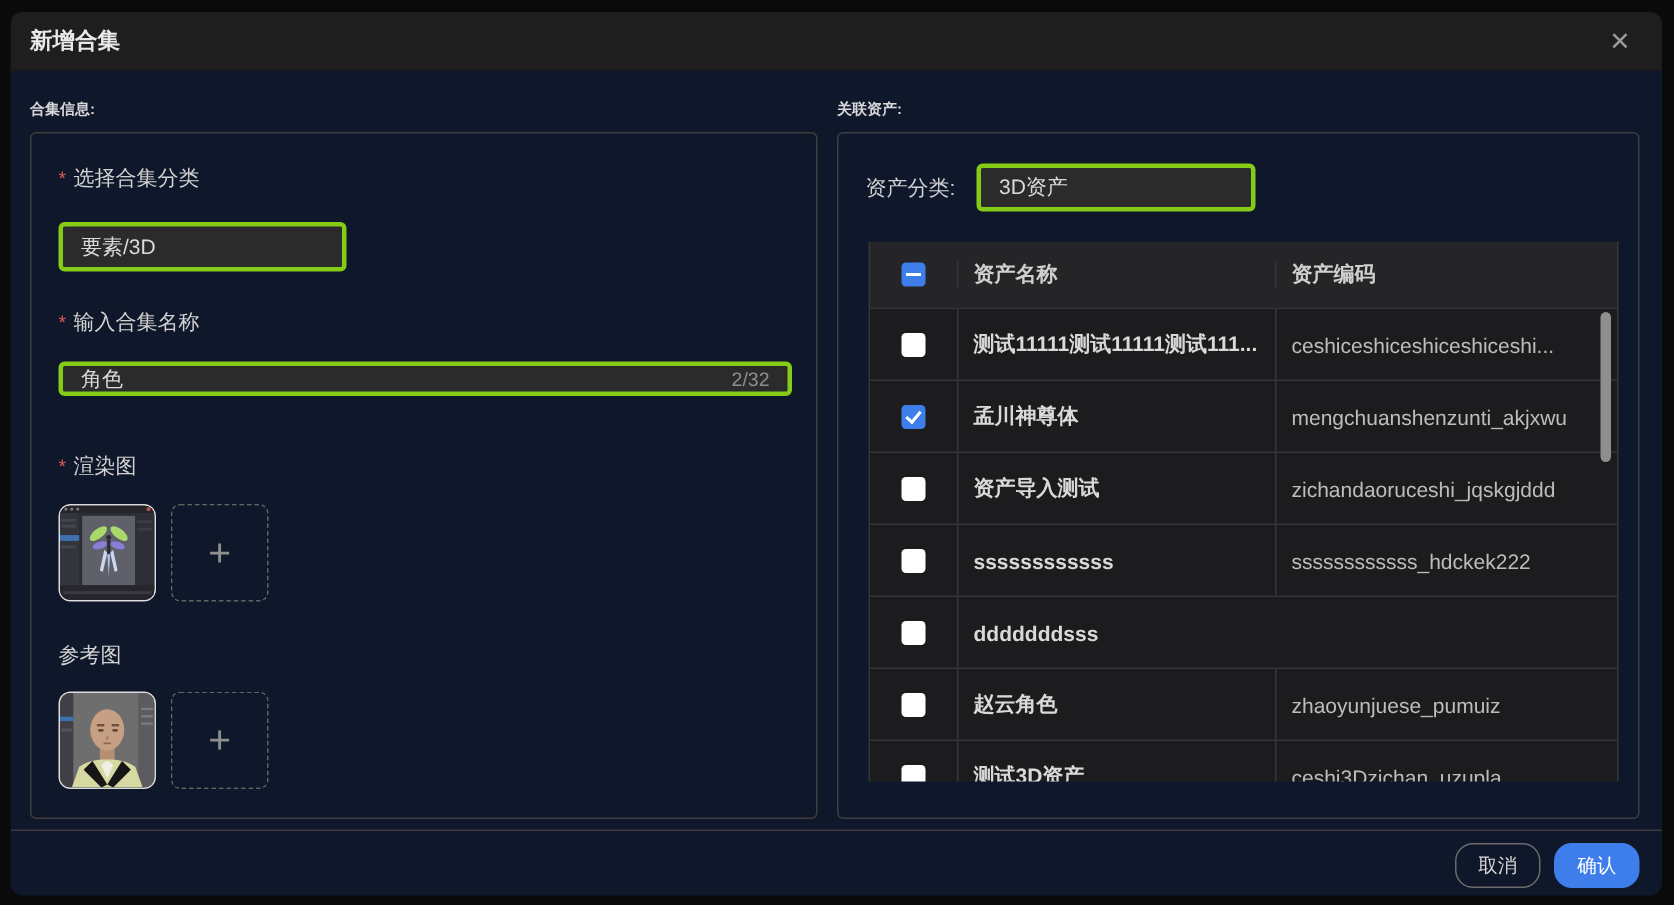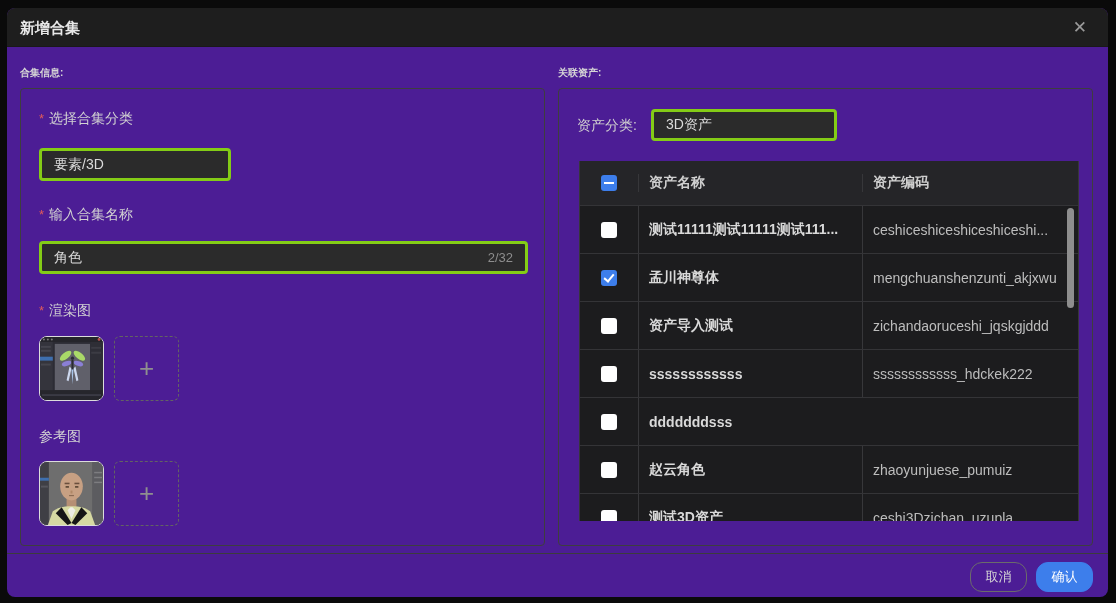--- a/index.html
+++ b/index.html
@@ -1,21 +1,21 @@
 <!DOCTYPE html>
 <html><head>
 <meta charset="utf-8">
 <style>
   * { margin:0; padding:0; box-sizing:border-box; }
   html,body { width:1116px; height:603px; background:#0a0a0a; overflow:hidden;
               font-family:"Liberation Sans","DejaVu Sans",sans-serif; }
   .stage { position:relative; width:1116px; height:603px; background:#0a0a0a; }
 
   .modal { position:absolute; left:7px; top:8px; width:1101px; height:589px;
-           background:#4c1d95; border-radius:8px; overflow:hidden; }
+           background:#0f172a; border-radius:8px; overflow:hidden; }
 
   .modal-header { position:absolute; left:0; top:0; right:0; height:39px;
                   background:#1e1e1e; border-bottom:1px solid #191919; }
   .modal-title { position:absolute; left:13px; top:0; line-height:39px; font-size:15px;
                  font-weight:600; color:#e8e8e8; }
   .close-btn { position:absolute; right:21px; top:0; line-height:39px; font-size:17px;
                color:#9a9a9a; cursor:pointer; }
 
   .section-heading { position:absolute; font-size:10px; font-weight:600; color:#d6d6d6; }
   .heading-left { left:13px; top:58px; }
@@ -45,21 +45,21 @@
 
   .table { position:absolute; left:20px; top:72px; width:500px; height:360px;
            overflow:hidden; border-left:1px solid #37373a; border-right:1px solid #37373a; }
   .thead { display:flex; height:44px; background:#252528; align-items:center; }
   .trow  { display:flex; height:48px; background:#1c1c1e; border-top:1px solid #343437;
            align-items:stretch; }
   .c-check { width:58px; display:flex; align-items:center; justify-content:center; }
   .c-name  { width:212px; border-left:1px solid #37373a; display:flex; align-items:center;
              padding-left:10px; overflow:hidden; white-space:nowrap;font-weight:bold; }
   .c-code  { flex:1; border-left:1px solid #37373a; display:flex; align-items:center;
-             padding-left:10px; overflow:hidden; white-space:nowrap;margin-left:12px; }
+             padding-left:10px; overflow:hidden; white-space:nowrap; }
   .thead .c-name,.thead .c-code { font-size:14px; font-weight:600; color:#cfcfcf; }
   .trow .c-name { font-size:14px; color:#d9d9d9; }
   .trow .c-code { font-size:14px; color:#bdbdbd; }
 
   .cb { width:16px; height:16px; border-radius:3px; position:relative; cursor:pointer;
         display:inline-block; }
   .cb.unchecked { background:#ffffff; }
   .cb.checked { background:#3d7eeb; }
   .cb.checked::after { content:""; position:absolute; left:3px; top:4px; width:8px; height:4px;
         border-left:2px solid #fff; border-bottom:2px solid #fff; transform:rotate(-50deg); }
@@ -95,21 +95,21 @@
       <div class="field-label" style="top:21px;">
         <span class="req">*</span><span>选择合集分类</span>
       </div>
       <div class="tbox" style="left:18px; top:59px; width:192px; height:33px;">
         <span>要素/3D</span>
       </div>
 
       <div class="field-label" style="top:117px;">
         <span class="req">*</span><span>输入合集名称</span>
       </div>
-      <div class="tbox" style="left:18px; top:152px; width:489px; height:33px;">
+      <div class="tbox" style="left:18px; top:152px; width:489px; height:23px;">
         <span>角色</span>
         <span class="counter">2/32</span>
       </div>
 
       <div class="field-label" style="top:213px;">
         <span class="req">*</span><span>渲染图</span>
       </div>
       <div class="thumb" style="left:18px; top:247px;">
         <svg viewBox="0 0 64 64">
           <rect width="64" height="64" fill="#2c2c34"></rect>

